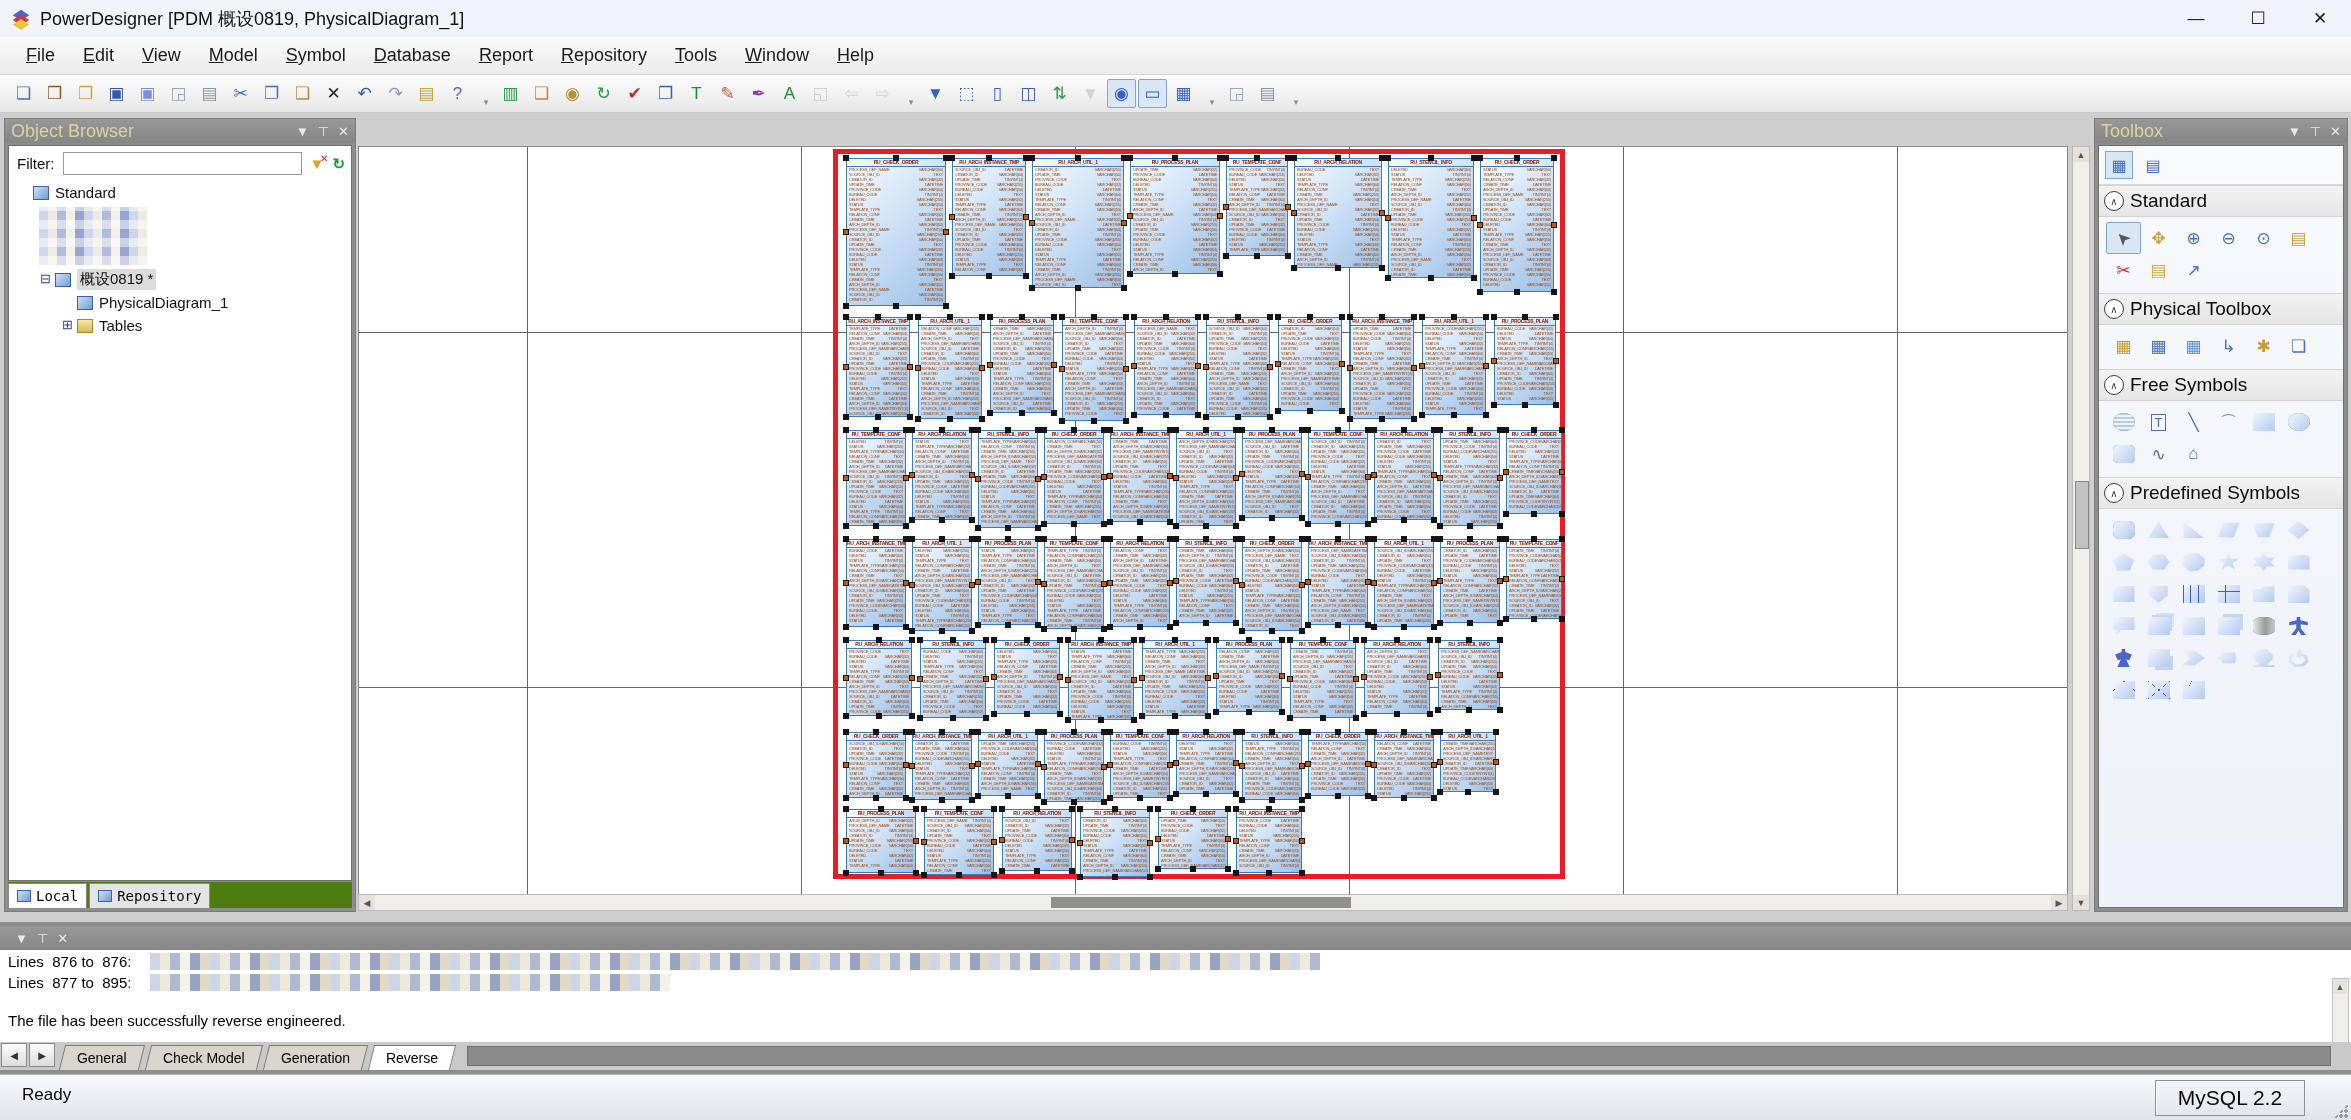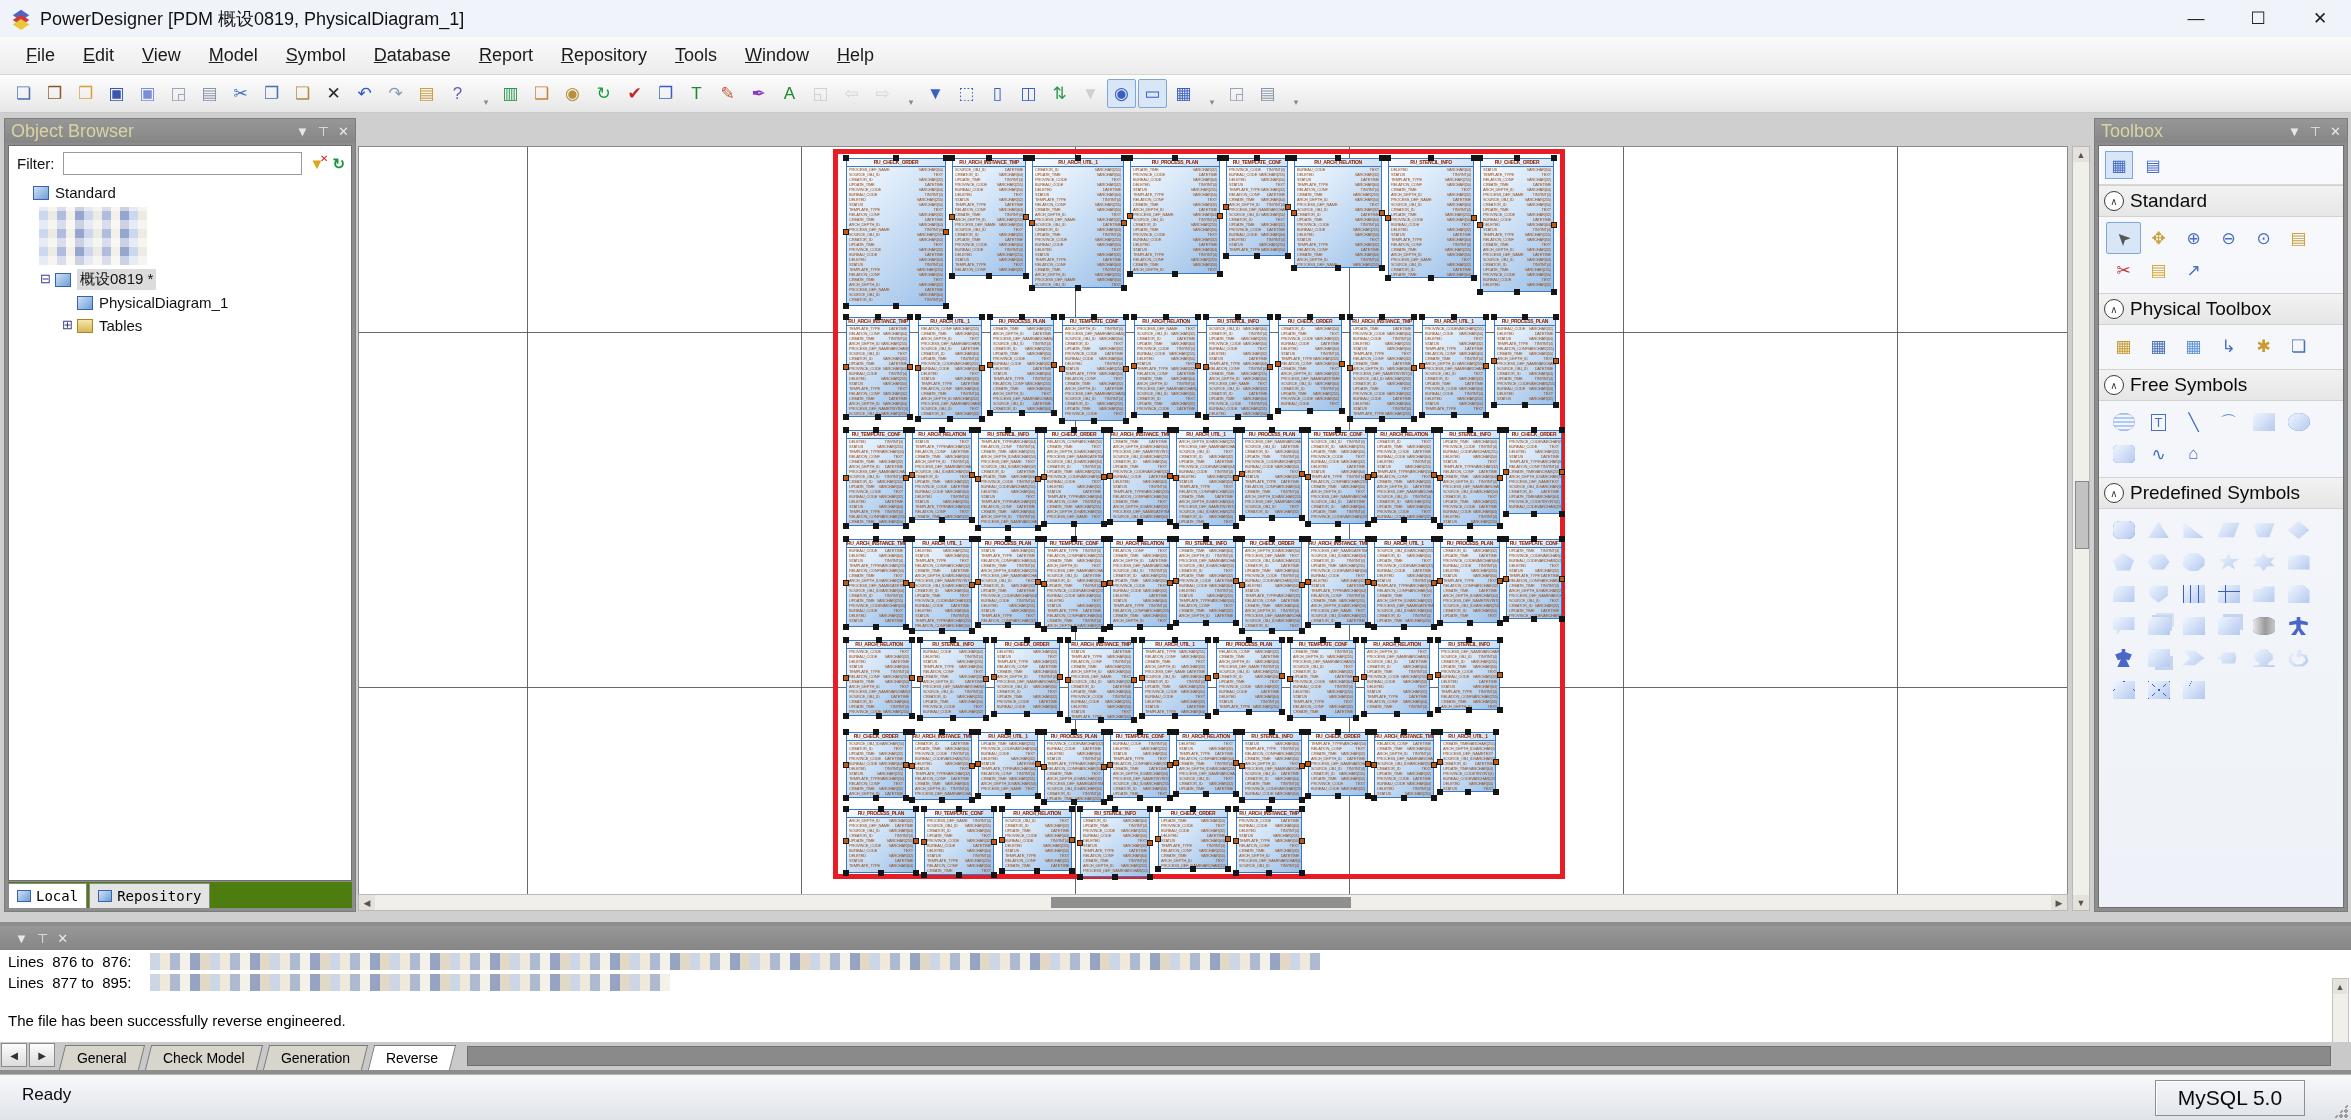--- a/index.html
+++ b/index.html
@@ -5219,16 +5219,16 @@
       <div class="out-tab active">
         <span>Reverse</span>
       </div>
       <div class="out-scrollrest"></div>
     </div>
 </div>
 
 <div class="statusbar">
   <span class="ready">Ready</span>
   <div class="dbms-box">
-    <span>MySQL 5.0</span>
+    <span>MySQL 2.2</span>
   </div>
   <div class="grip"></div>
 </div>
 
 </body></html>

